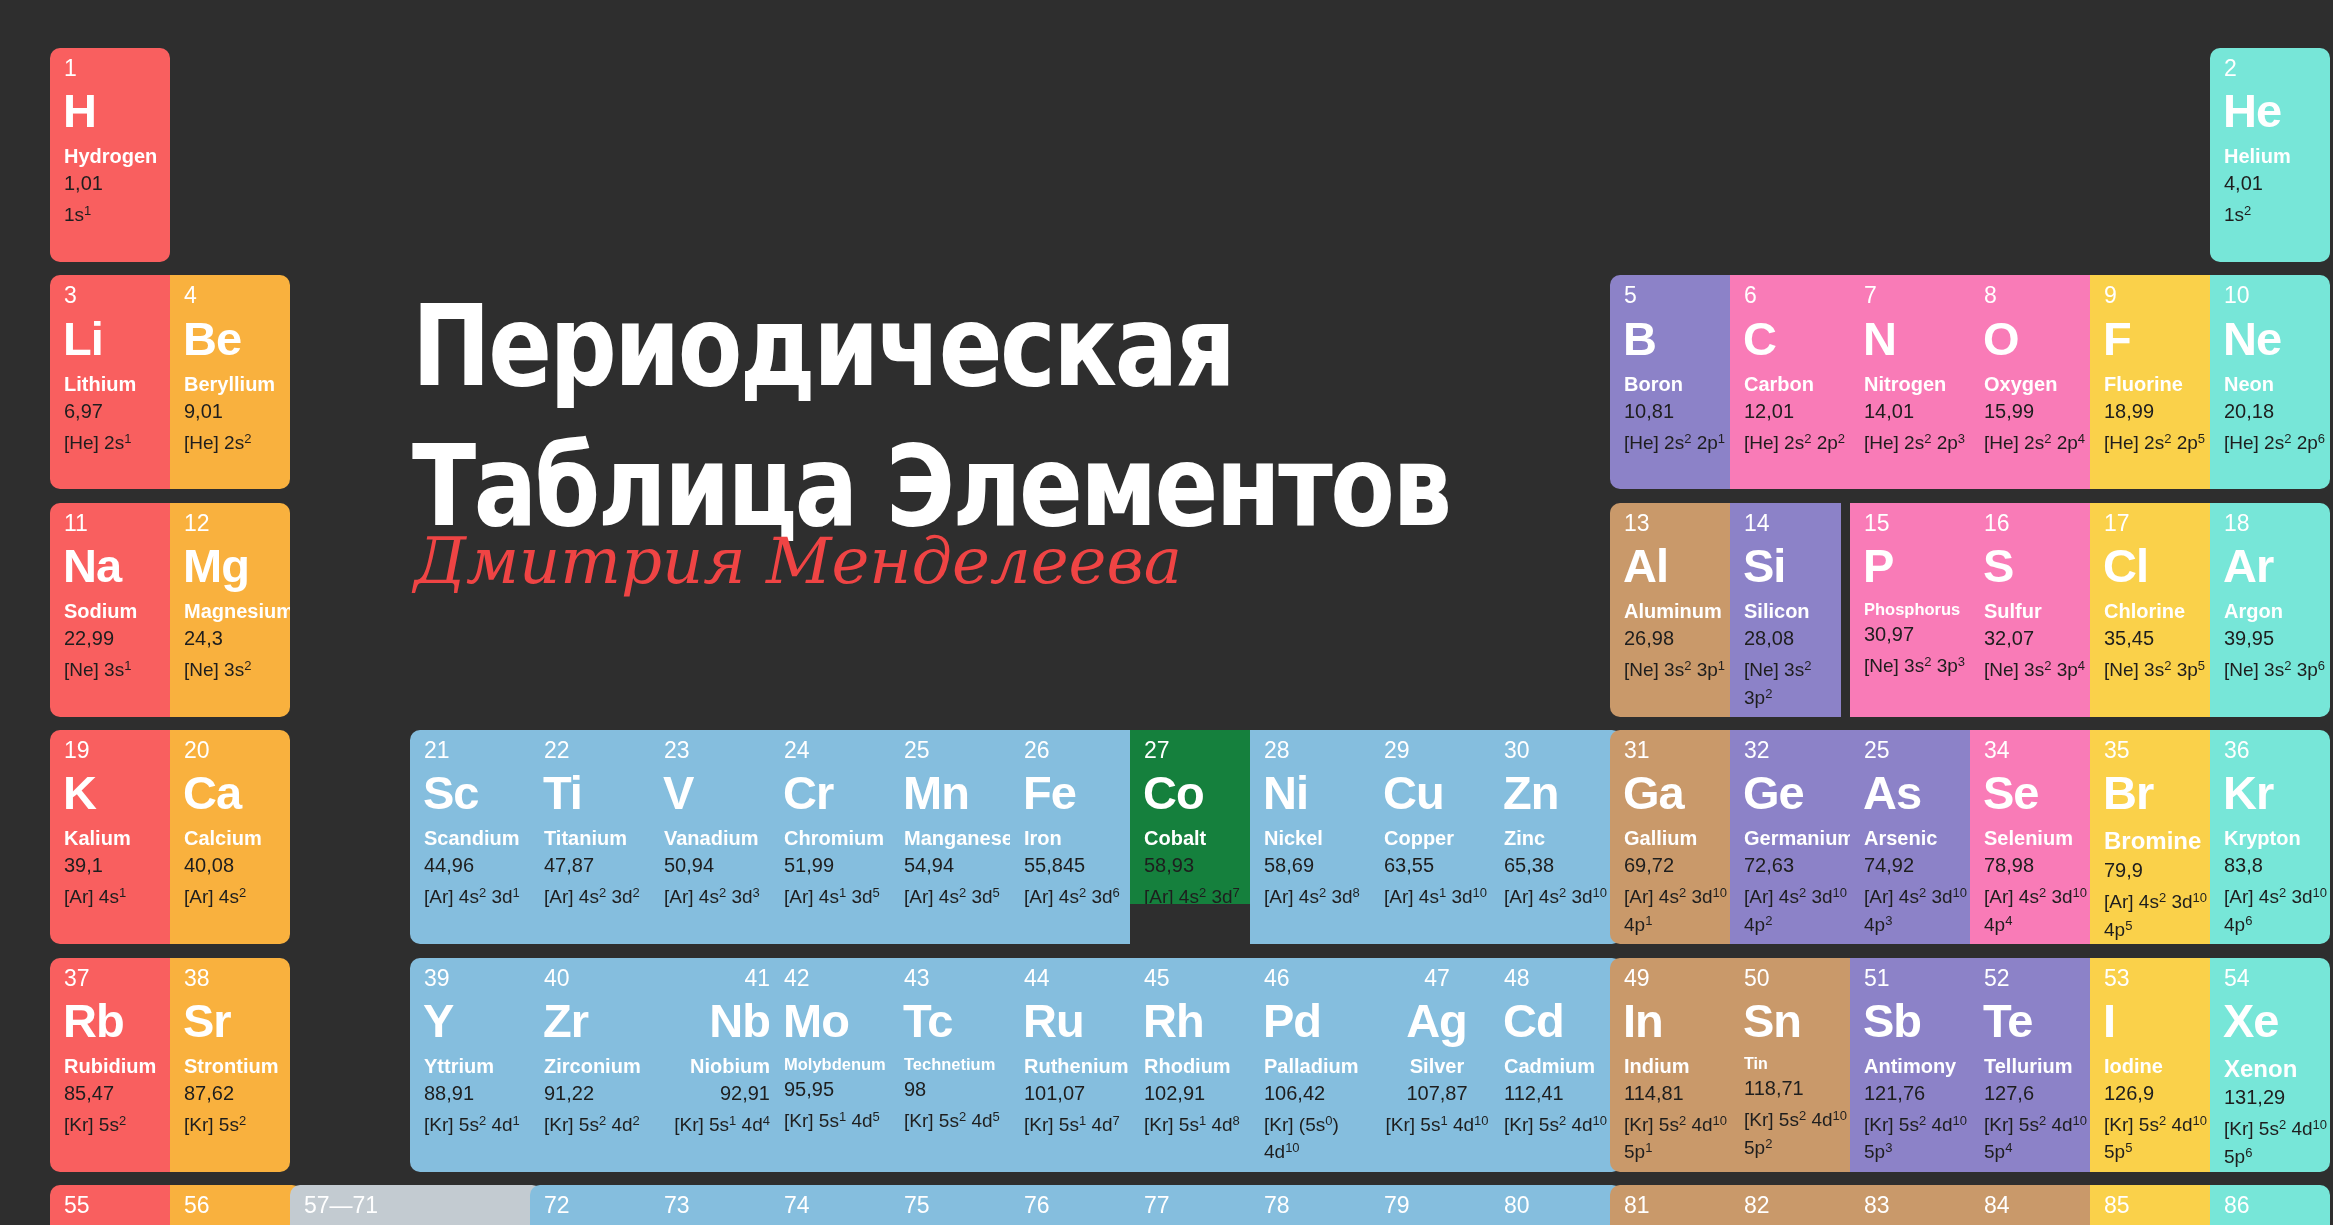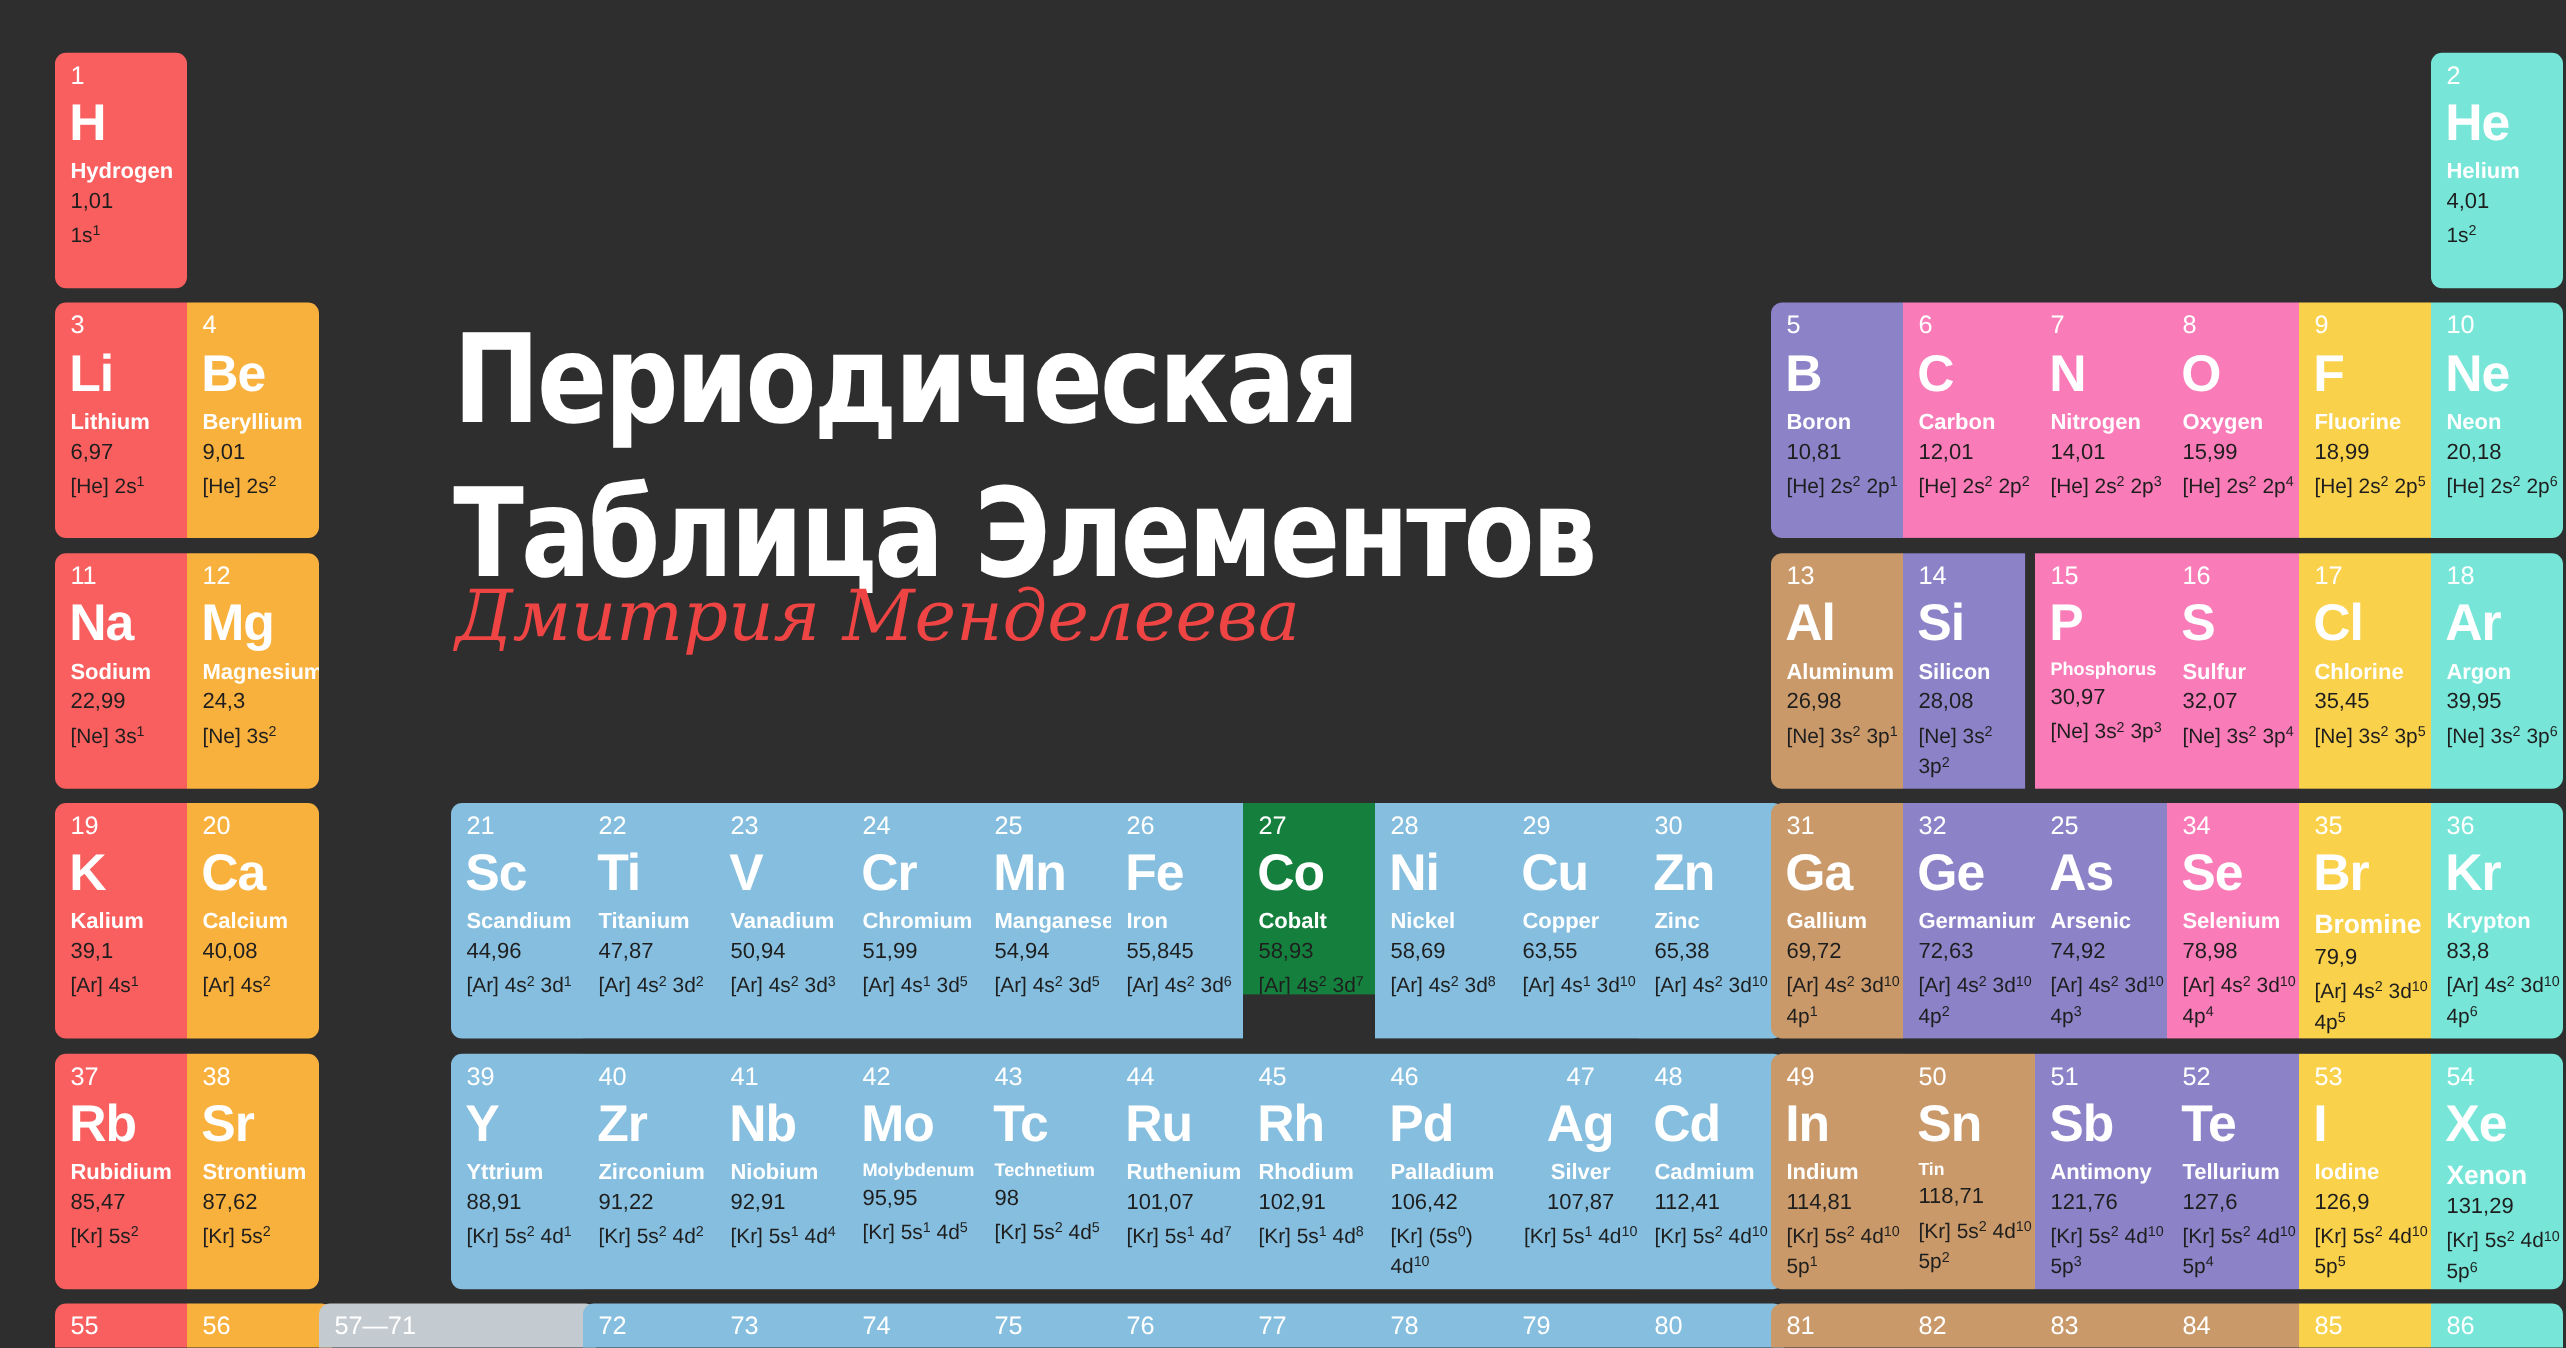--- a/index.html
+++ b/index.html
@@ -303,21 +303,21 @@
       <div class="mass">88,91</div>
       <div class="cfg">[Kr] 5s<sup>2</sup> 4d<sup>1</sup></div>
     </div>
     <div class="cell" style="left: 530px; top: 957.6px; width: 120px; height: 214px; z-index: 5; background: rgb(133, 190, 222); border-radius: 0px;">
       <div class="num">40</div>
       <div class="sym">Zr</div>
       <div class="nm" style="font-size: 20px;">Zirconium</div>
       <div class="mass">91,22</div>
       <div class="cfg">[Kr] 5s<sup>2</sup> 4d<sup>2</sup></div>
     </div>
-    <div class="cell" style="left: 650px; top: 957.6px; width: 120px; height: 214px; z-index: 6; background: rgb(133, 190, 222); border-radius: 0px;">
+    <div class="cell" style="left: 650px; top: 957.6px; width: 120px; height: 214px; z-index: 6; background: rgb(133, 190, 222); border-radius: 0px; text-align: right;">
       <div class="num">41</div>
       <div class="sym">Nb</div>
       <div class="nm" style="font-size: 20px;">Niobium</div>
       <div class="mass">92,91</div>
       <div class="cfg">[Kr] 5s<sup>1</sup> 4d<sup>4</sup></div>
     </div>
     <div class="cell" style="left: 770px; top: 957.6px; width: 120px; height: 214px; z-index: 7; background: rgb(133, 190, 222); border-radius: 0px;">
       <div class="num">42</div>
       <div class="sym">Mo</div>
       <div class="nm" style="font-size: 16.5px;">Molybdenum</div>

